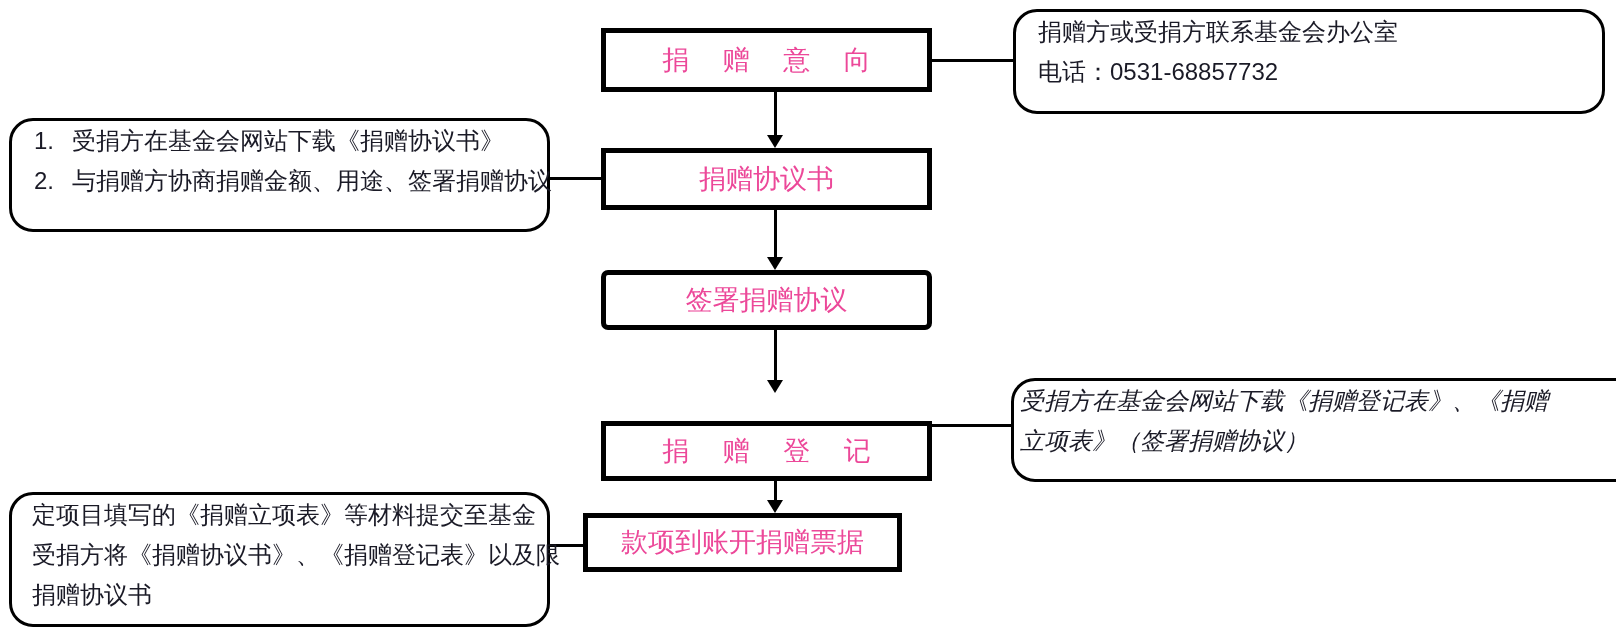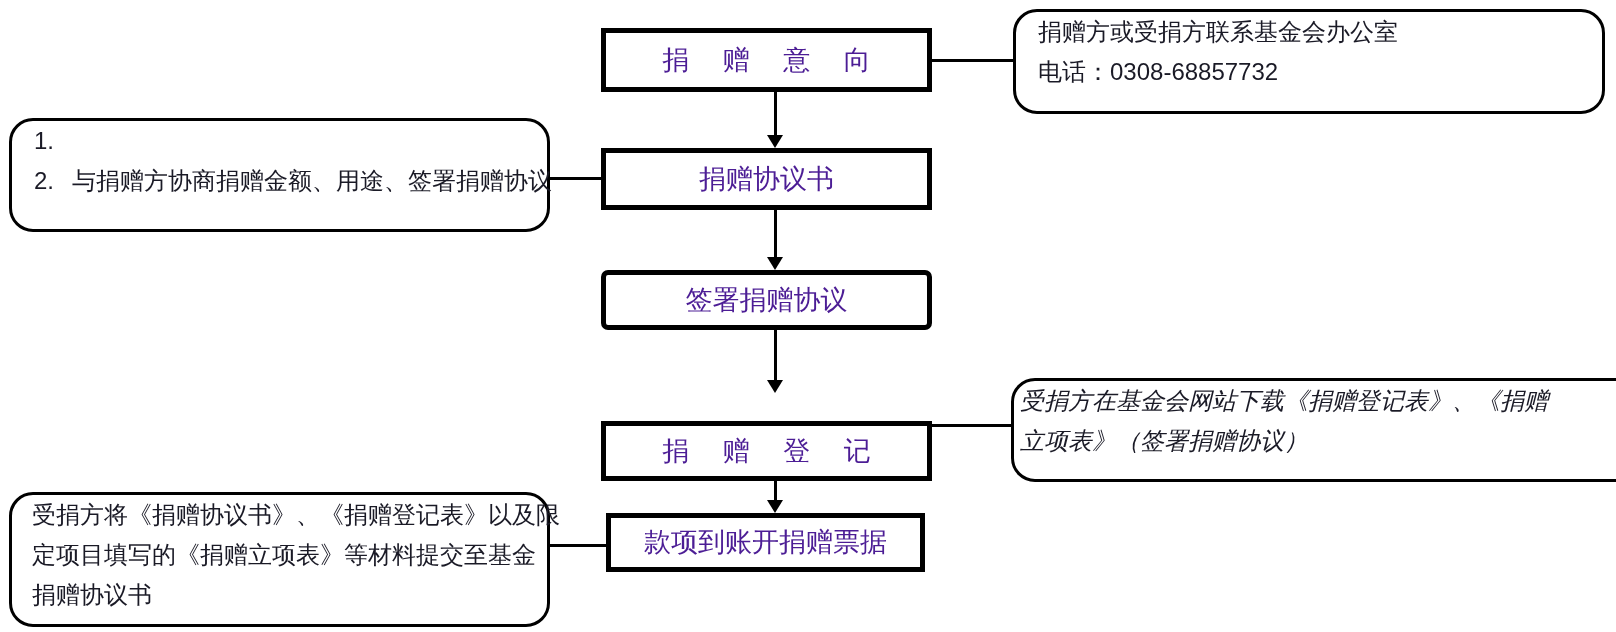--- a/index.html
+++ b/index.html
@@ -31,33 +31,33 @@
     border: 5px solid #000000;
     background: #ffffff;
     display: flex;
     align-items: center;
     justify-content: center;
     z-index: 3;
   }
   .flow-box .flow-label {
     font-size: 27px;
     line-height: 1;
-    color: #4c1d95;
+    color: #ec4899;
     white-space: nowrap;
   }
   .flow-label.spaced {
     letter-spacing: 13px;
     text-indent: 13px;
   }
 
   #box-intent   { left: 601px; top: 28px;  width: 331px; height: 64px; }
   #box-negotiate{ left: 601px; top: 148px; width: 331px; height: 62px; }
   #box-sign     { left: 601px; top: 270px; width: 331px; height: 60px; border-radius: 7px; }
   #box-register { left: 601px; top: 393px; width: 331px; height: 60px; margin-top: 28px; }
-  #box-receipt  { left: 606px; top: 513px; width: 319px; height: 59px; }
+  #box-receipt  { left: 583px; top: 513px; width: 319px; height: 59px; }
 
   
   .arrow {
     position: absolute;
     z-index: 2;
   }
   .arrow .shaft {
     position: absolute;
     left: 0;
     top: 0;
@@ -179,37 +179,38 @@
   <div class="flow-box" id="box-register">
     <span class="flow-label spaced">捐 赠 登 记</span>
   </div>
 
   <div class="flow-box" id="box-receipt">
     <span class="flow-label">款项到账开捐赠票据</span>
   </div>
 
   <div class="note-box" id="note-contact">
     <div class="note-line">捐赠方或受捐方联系基金会办公室</div>
-    <div class="note-line">电话：0308-68857732</div>
+    <div class="note-line">电话：0531-68857732</div>
   </div>
 
   <div class="note-box" id="note-agreement">
     <div class="note-item">
       <span class="num">1.</span>
+      <span>受捐方在基金会网站下载《捐赠协议书》</span>
     </div>
     <div class="note-item">
       <span class="num">2.</span>
       <span>与捐赠方协商捐赠金额、用途、签署捐赠协议</span>
     </div>
   </div>
 
   <div class="note-box" id="note-forms">
     <div class="note-line">受捐方在基金会网站下载《捐赠登记表》、《捐赠</div>
     <div class="note-line">立项表》（签署捐赠协议）</div>
   </div>
 
   <div class="note-box" id="note-submit">
+    <div class="note-line">定项目填写的《捐赠立项表》等材料提交至基金</div>
     <div class="note-line">受捐方将《捐赠协议书》、《捐赠登记表》以及限</div>
-    <div class="note-line">定项目填写的《捐赠立项表》等材料提交至基金</div>
     <div class="note-line">捐赠协议书</div>
   </div>
 
 </div>
 
 </body></html>

